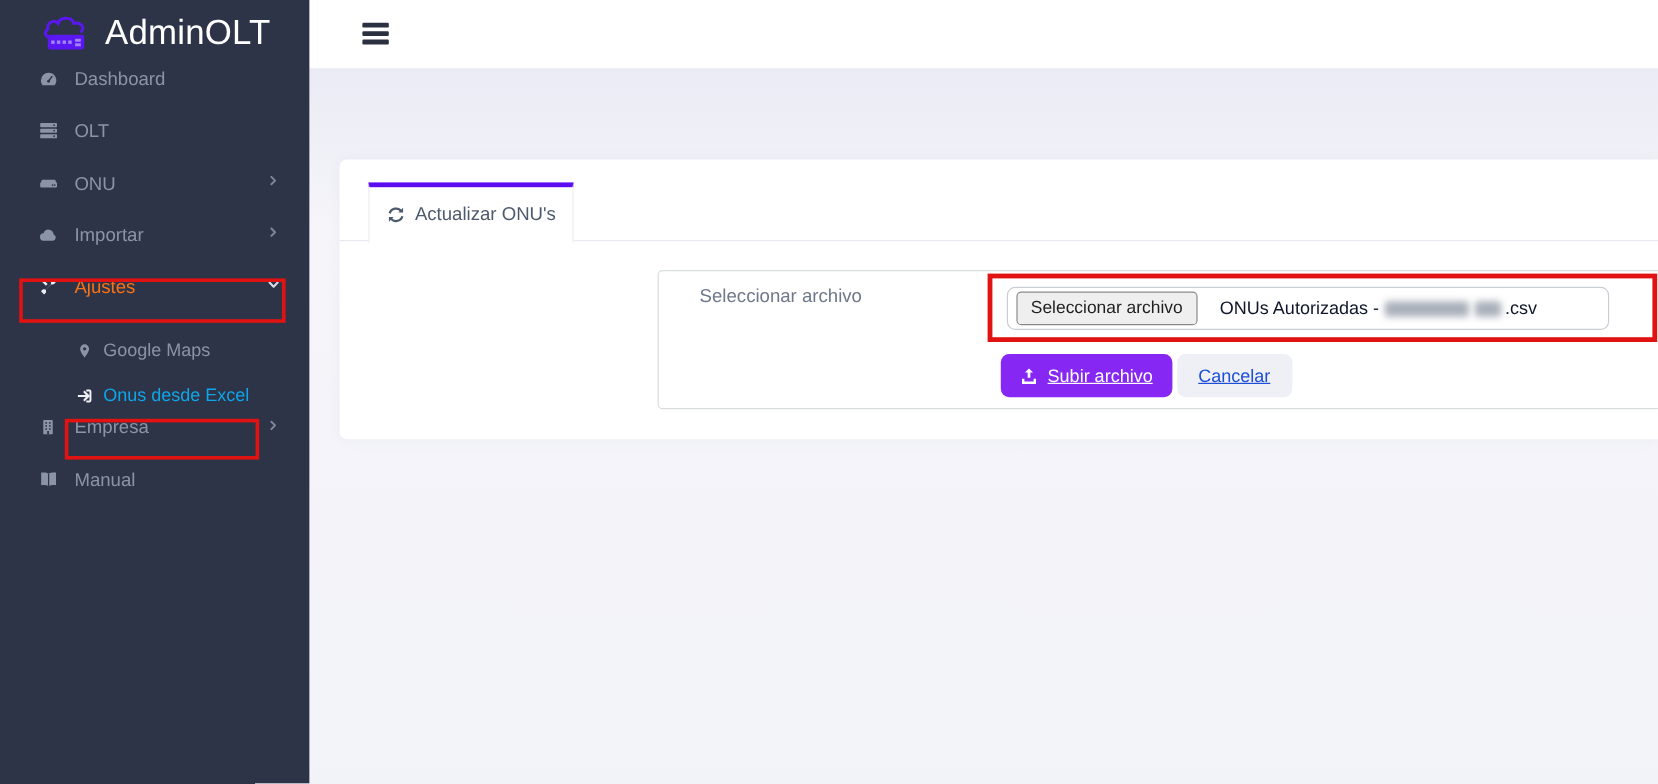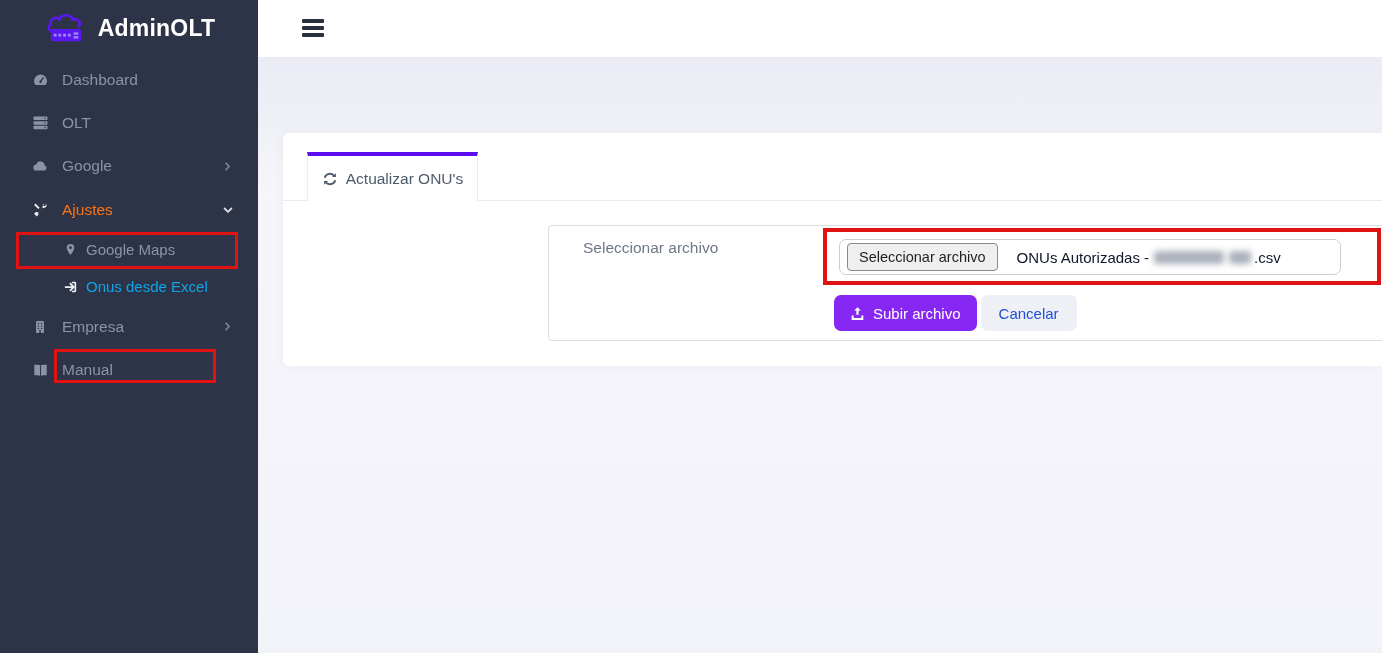--- a/index.html
+++ b/index.html
@@ -12,24 +12,24 @@
   .stage { position:absolute; inset:0; width:1382px; height:653px; }
 
   
   .sidebar {
     position:absolute; left:0; top:0; width:258px; height:653px;
     background:#2e3447; color:#8b94a7;
   }
   .brand {
     height:57px; display:flex; align-items:center; justify-content:center; gap:9px;
   }
-  .brand-title { color:#ffffff; font-size:23px; font-weight:bold; letter-spacing:.2px; }
+  .brand-title { color:#ffffff; font-size:29px; font-weight:normal; letter-spacing:.2px; }
   .nav { position:absolute; top:58px; left:0; right:0; }
   .nav-item {
-    height:43.3px; display:flex; align-items:center; gap:0;
+    height:43.3px; display:flex; gap:0;
     padding:0 24px 0 30px; font-size:15.5px; cursor:pointer;
   }
   .nav-item .ic { width:20px; height:16px; display:flex; align-items:center; justify-content:center; margin-right:12px; flex:0 0 20px;}
   .nav-item .lbl { flex:1 1 auto; }
   .nav-item .chev { width:12px; height:12px; display:flex; align-items:center; color:#7e879a; }
   .nav-item.active { color:#f97316; }
   .nav-item.active .chev { color:#d7dbe4; }
   .sub-item {
     height:37px; display:flex; align-items:center;
     padding:0 24px 0 62px; font-size:15px; cursor:pointer;
@@ -96,21 +96,21 @@
   }
   .file-name { display:flex; align-items:center; gap:5px; margin-left:19px; color:#0f172a; font-size:15px; white-space:nowrap; }
   .redact { display:inline-block; height:13px; background:#aab0ba; border-radius:3px; filter:blur(3px); }
   .redact.r1 { width:70px; }
   .redact.r2 { width:22px; }
   .file-suffix { margin-left:-2px; }
 
   .btn-row { position:absolute; left:285px; top:69px; display:flex; gap:4px; }
   .btn {
     height:36px; border:none; border-radius:7px; font-size:15px; font-family:inherit;
-    display:flex; align-items:center; justify-content:center; gap:8px; cursor:pointer;
+    display:flex; align-items:center; justify-content:center; gap:8px; cursor:pointer;text-decoration:underline;
   }
   .btn-primary { background:#8727f3; color:#ffffff; padding:0 16px; }
   .btn-light   { background:#eff0f6; color:#1d4ed8; padding:0 18px; }
 </style>
 </head>
 <body>
 
 <div class="stage">
 
   <aside class="sidebar">
@@ -156,28 +156,45 @@
               <g fill="#2e3447">
                 <circle cx="12.6" cy="3.3" r="0.7"></circle>
                 <circle cx="12.6" cy="7.9" r="0.7"></circle>
                 <circle cx="12.6" cy="12.5" r="0.7"></circle>
               </g>
             </svg>
         </span>
         <span class="lbl">OLT</span>
       </div>
 
+      <div class="nav-item">
+        <span class="ic">
+          <svg width="17" height="16" viewBox="0 0 16 16">
+              <path fill="currentColor" d="M2.6 4.8h10.8L15 8v2.3a1 1 0 0 1-1 1H2a1 1 0 0 1-1-1V8z"></path>
+              <g fill="#2e3447">
+                <circle cx="11.3" cy="9.2" r="0.7"></circle>
+                <circle cx="13.1" cy="9.2" r="0.7"></circle>
+              </g>
+            </svg>
+        </span>
+        <span class="lbl">ONU</span>
+        <span class="chev">
+          <svg width="11" height="11" viewBox="0 0 16 16" fill="none" stroke="currentColor" stroke-width="2.4" stroke-linecap="round" stroke-linejoin="round">
+              <path d="M6 3.5 10.5 8 6 12.5"></path>
+            </svg>
+        </span>
+      </div>
 
       <div class="nav-item">
         <span class="ic">
           <svg width="18" height="16" viewBox="0 0 16 16">
               <path fill="currentColor" d="M4.6 12.6a3.1 3.1 0 0 1-.3-6.2 4.3 4.3 0 0 1 8.4 1 2.7 2.7 0 0 1-.5 5.2z"></path>
             </svg>
         </span>
-        <span class="lbl">Google</span>
+        <span class="lbl">Importar</span>
         <span class="chev">
           <svg width="11" height="11" viewBox="0 0 16 16" fill="none" stroke="currentColor" stroke-width="2.4" stroke-linecap="round" stroke-linejoin="round">
               <path d="M6 3.5 10.5 8 6 12.5"></path>
             </svg>
         </span>
       </div>
 
       <div class="nav-item active">
         <span class="ic">
           <svg width="17" height="16" viewBox="0 0 16 16" fill="#e9ecf2">

